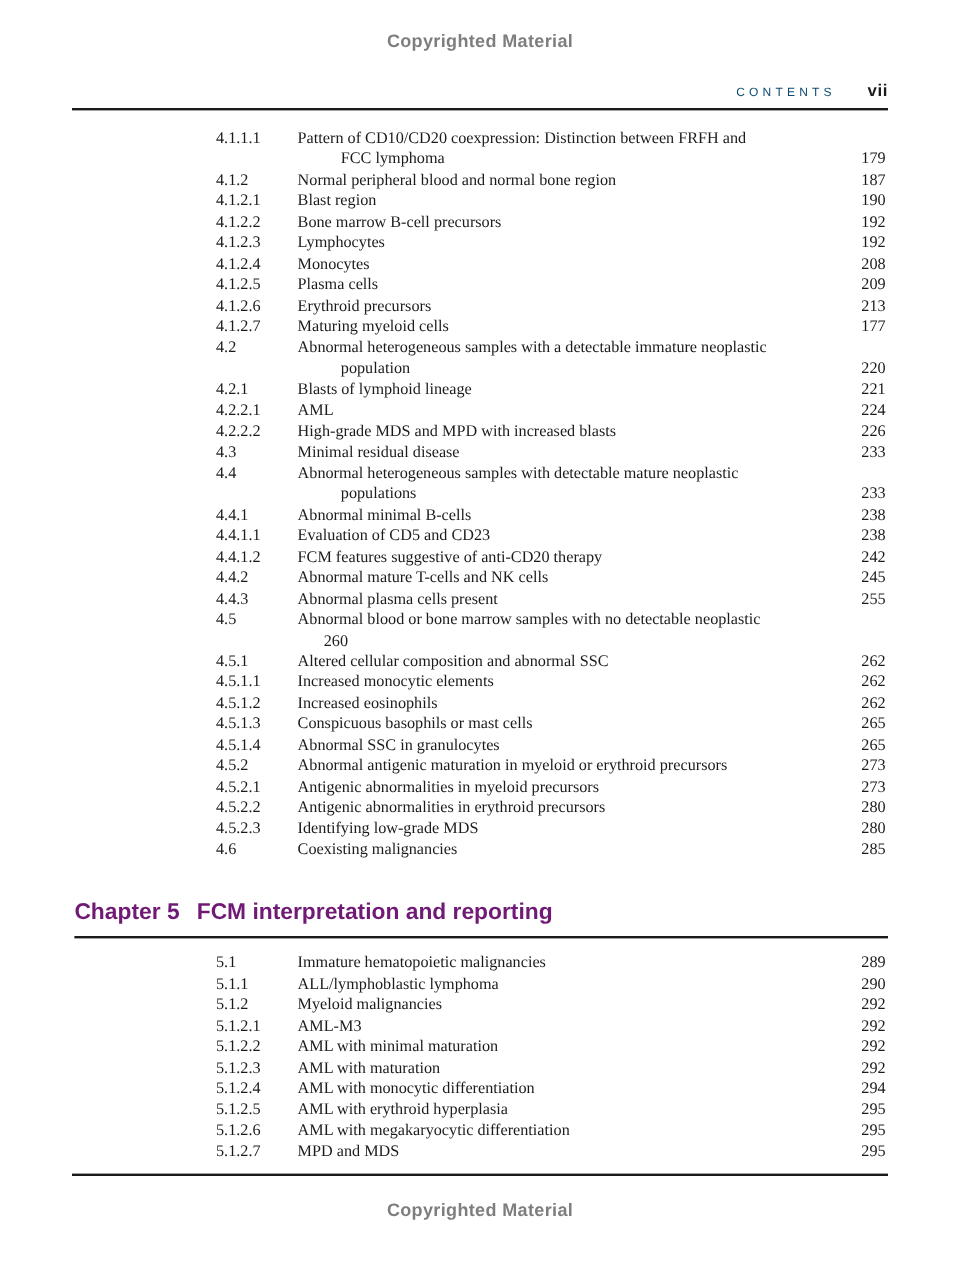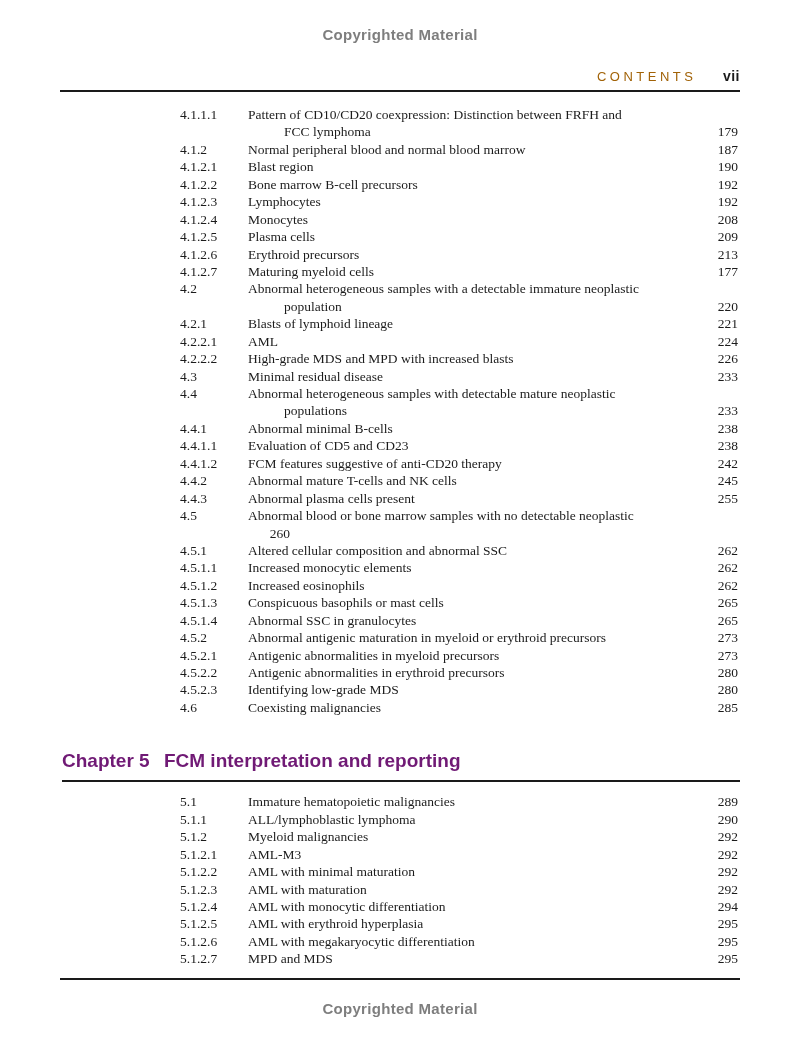--- a/index.html
+++ b/index.html
@@ -25,23 +25,23 @@
   .copyright.bottom { margin-top: 20px; }
 
   .header-line {
     margin: 24px 60px 0 60px;
     text-align: right;
     padding-bottom: 5px;
     border-bottom: 2px solid #1a1a1a;
     font-family: "Liberation Sans", sans-serif;
   }
   .contents-label {
-    font-size: 13px;
+    font-size: 10px;
     letter-spacing: 3.5px;
-    color: #a16207;
+    color: #0c4a6e;
   }
   .folio {
     font-size: 14px;
     font-weight: 700;
     margin-left: 22px;
     letter-spacing: 0.5px;
   }
 
   .toc {
     margin-left: 180px;
@@ -109,21 +109,21 @@
         <span class="toc-title">Pattern of CD10/CD20 coexpression: Distinction between FRFH and</span>
         <span class="toc-page"></span>
       </div>
       <div class="toc-line">
         <span class="toc-num"></span>
         <span class="toc-title indent">FCC lymphoma</span>
         <span class="toc-page">179</span>
       </div>
       <div class="toc-line">
         <span class="toc-num">4.1.2</span>
-        <span class="toc-title">Normal peripheral blood and normal blood marrow</span>
+        <span class="toc-title">Normal peripheral blood and normal bone region</span>
         <span class="toc-page">187</span>
       </div>
       <div class="toc-line">
         <span class="toc-num">4.1.2.1</span>
         <span class="toc-title">Blast region</span>
         <span class="toc-page">190</span>
       </div>
       <div class="toc-line">
         <span class="toc-num">4.1.2.2</span>
         <span class="toc-title">Bone marrow B-cell precursors</span>

